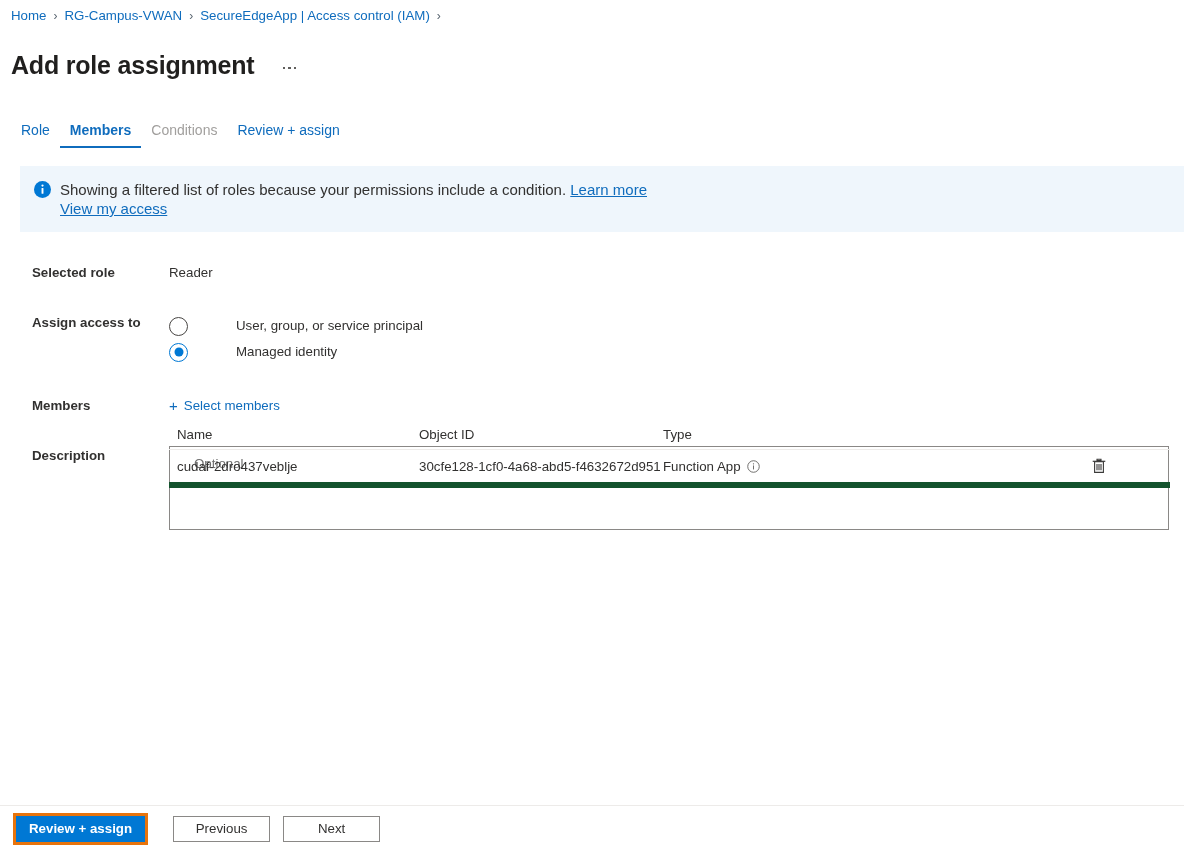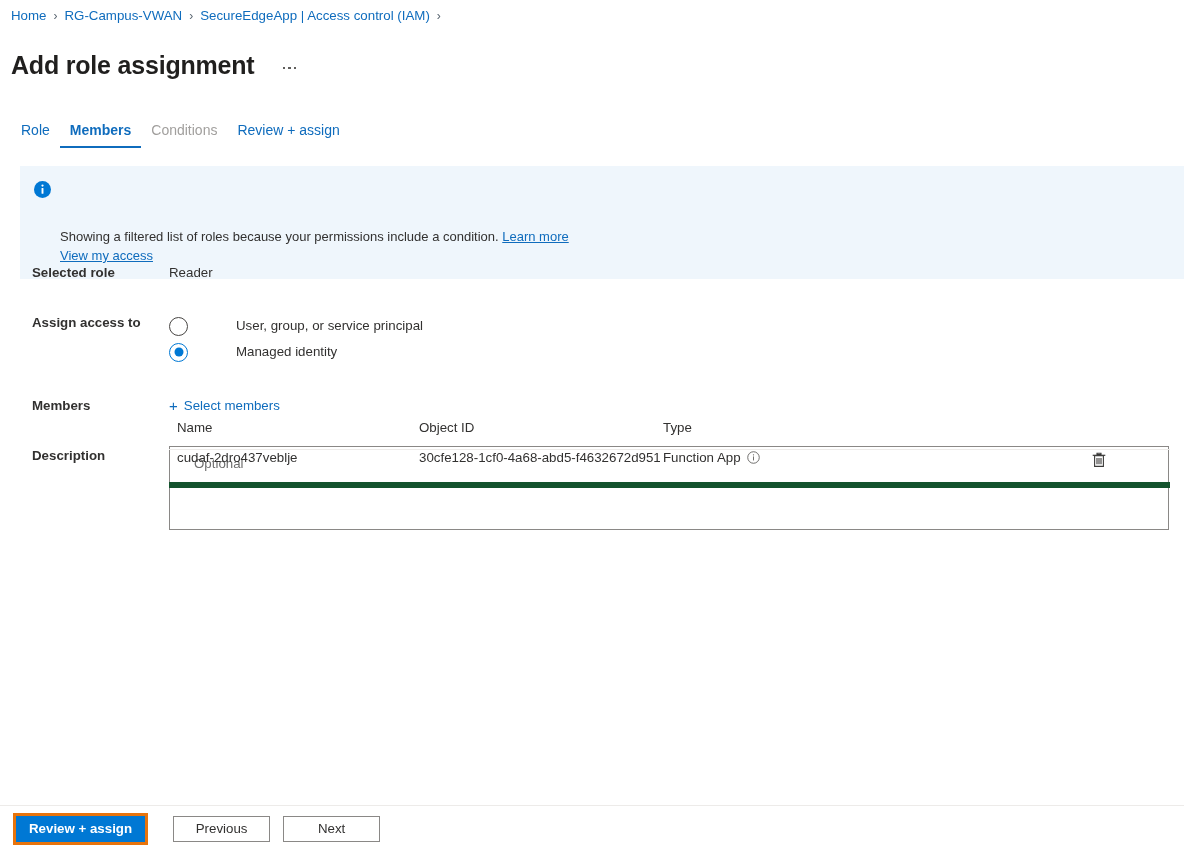--- a/index.html
+++ b/index.html
@@ -135,24 +135,23 @@
     padding: 14px 12px 14px 14px;
   }
   .banner-icon {
     flex: 0 0 auto;
     width: 17px;
     height: 17px;
     margin-top: 1px;
     margin-right: 9px;
   }
   .banner-text {
-    font-size: 13px;
+    font-size: 15px;
     line-height: 19px;
     color: #323130;
-    margin-top: 47px;
   }
   .banner-text a {
     color: #0f6cbd;
     text-decoration: underline;
     cursor: pointer;
   }
   .banner-text .second-line {
     display: block;
   }
 
@@ -249,21 +248,21 @@
 
   
   .members-table {
     position: absolute;
     left: 169px;
     top: 420px;
     width: 1001px;
   }
   .mt-head, .mt-row {
     display: flex;
-    align-items: flex-start;
+    align-items: center;
   }
   .mt-head {
     height: 30px;
     border-bottom: 1px solid #edebe9;
   }
   .mt-row {
     height: 38px;
     border-bottom: 6px solid #14532d;
   }
   .mt-c-name   { width: 250px; padding-left: 8px; }

